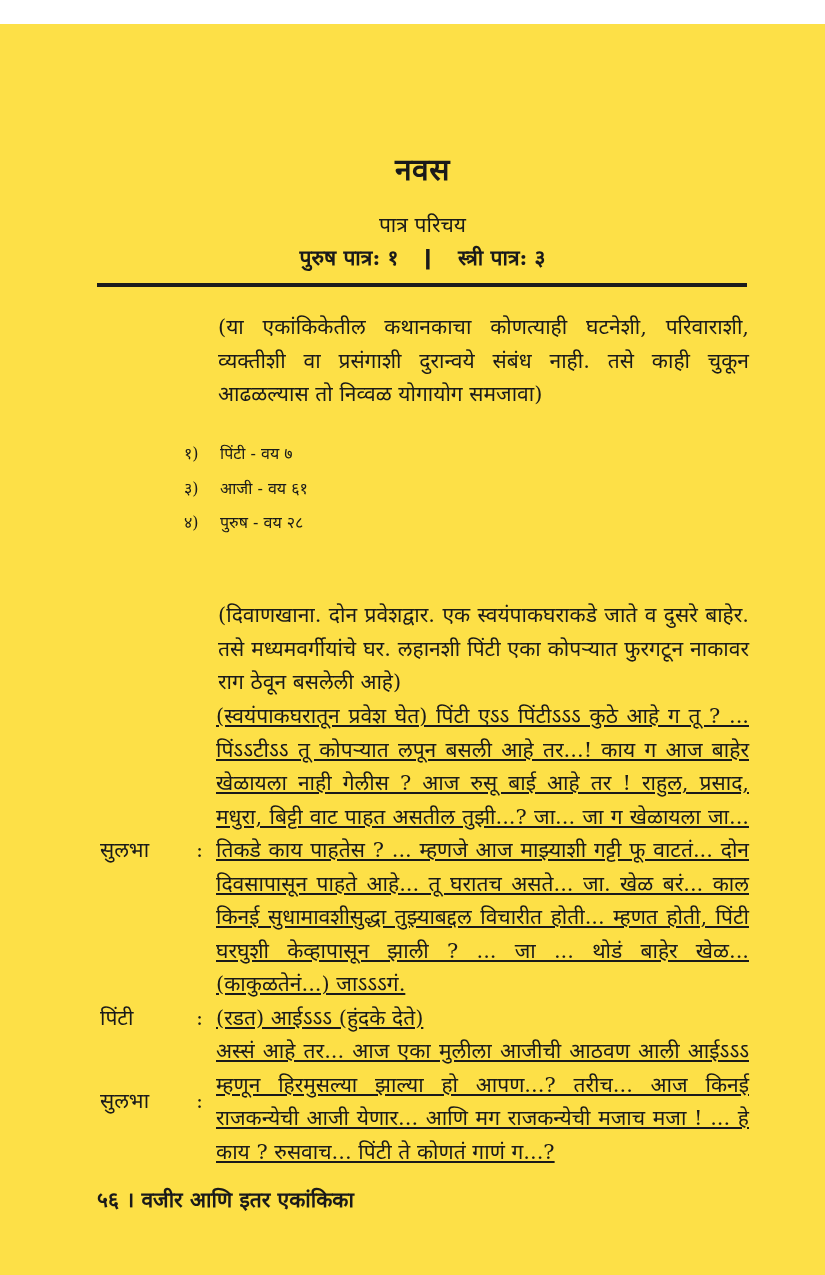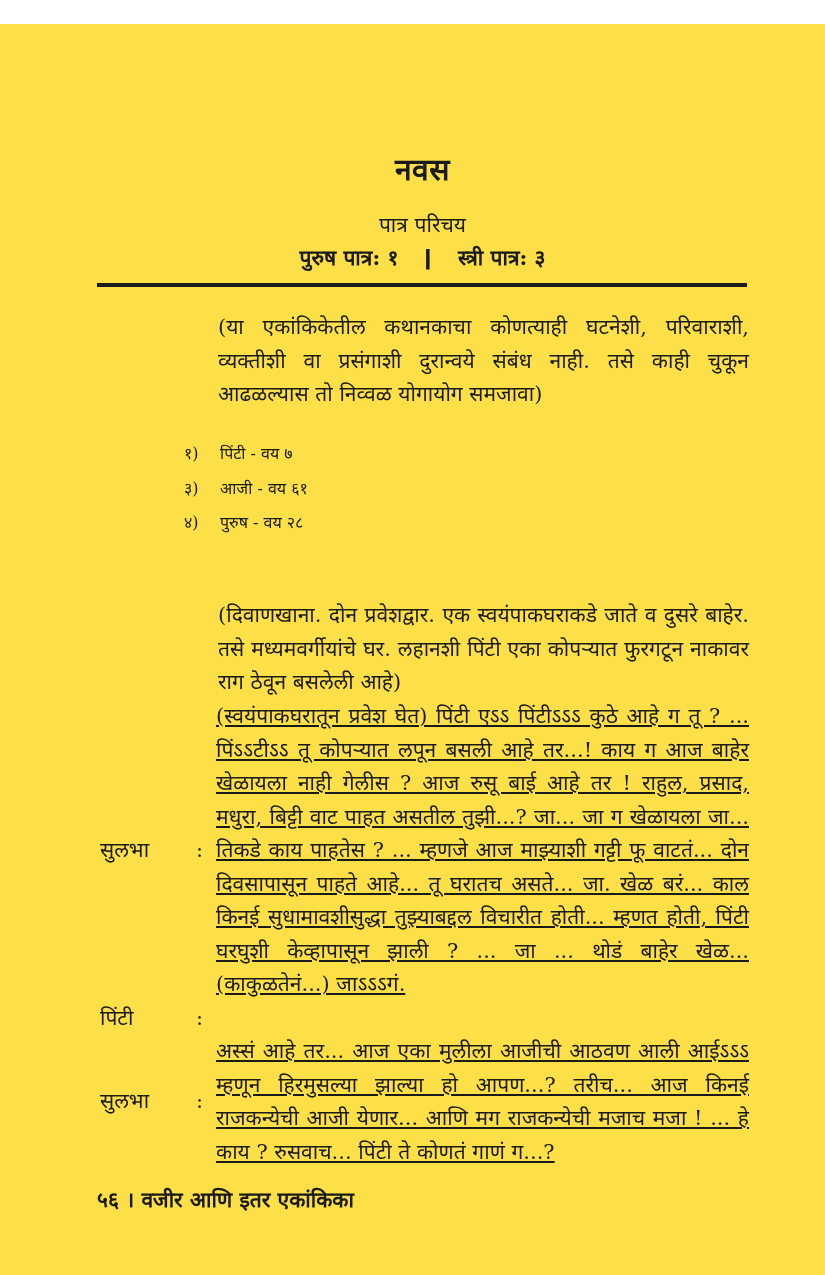--- a/index.html
+++ b/index.html
@@ -161,20 +161,21 @@
 
     <div class="dialogue-row">
       <div class="speaker">सुलभा</div>
       <div class="colon">:</div>
       <div class="speech">(स्वयंपाकघरातून प्रवेश घेत) पिंटी एऽऽ पिंटीऽऽऽ कुठे आहे ग तू ? ... पिंऽऽटीऽऽ तू कोपऱ्यात लपून बसली आहे तर...! काय ग आज बाहेर खेळायला नाही गेलीस ? आज रुसू बाई आहे तर ! राहुल, प्रसाद, मधुरा, बिट्टी वाट पाहत असतील तुझी...? जा... जा ग खेळायला जा... तिकडे काय पाहतेस ? ... म्हणजे आज माझ्याशी गट्टी फू वाटतं... दोन दिवसापासून पाहते आहे... तू घरातच असते... जा. खेळ बरं... काल किनई सुधामावशीसुद्धा तुझ्याबद्दल विचारीत होती... म्हणत होती, पिंटी घरघुशी केव्हापासून झाली ? ... जा ... थोडं बाहेर खेळ... (काकुळतेनं...) जाऽऽऽगं.</div>
     </div>
 
     <div class="dialogue-row">
       <div class="speaker">पिंटी</div>
       <div class="colon">:</div>
+      <div class="speech">(रडत) आईऽऽऽ (हुंदके देते)</div>
     </div>
 
     <div class="dialogue-row">
       <div class="speaker">सुलभा</div>
       <div class="colon">:</div>
       <div class="speech">अस्सं आहे तर... आज एका मुलीला आजीची आठवण आली आईऽऽऽ म्हणून हिरमुसल्या झाल्या हो आपण...? तरीच... आज किनई राजकन्येची आजी येणार... आणि मग राजकन्येची मजाच मजा ! ... हे काय ? रुसवाच... पिंटी ते कोणतं गाणं ग...?</div>
     </div>
 
   </div>
 

